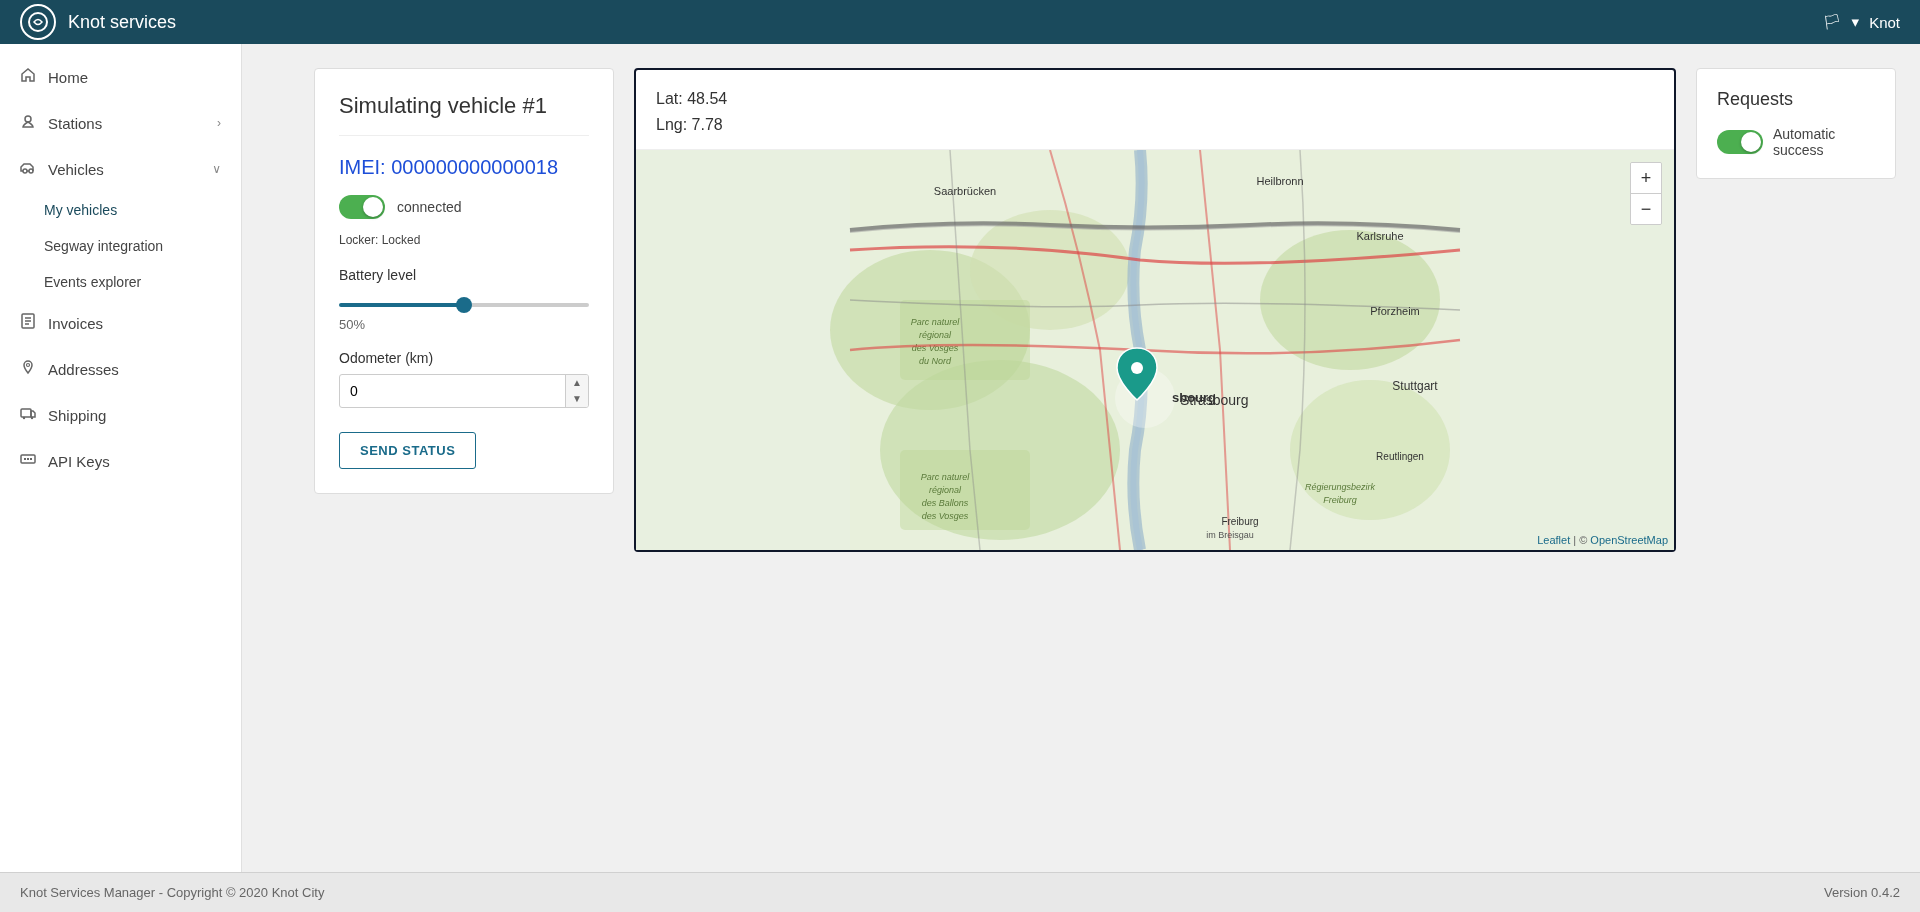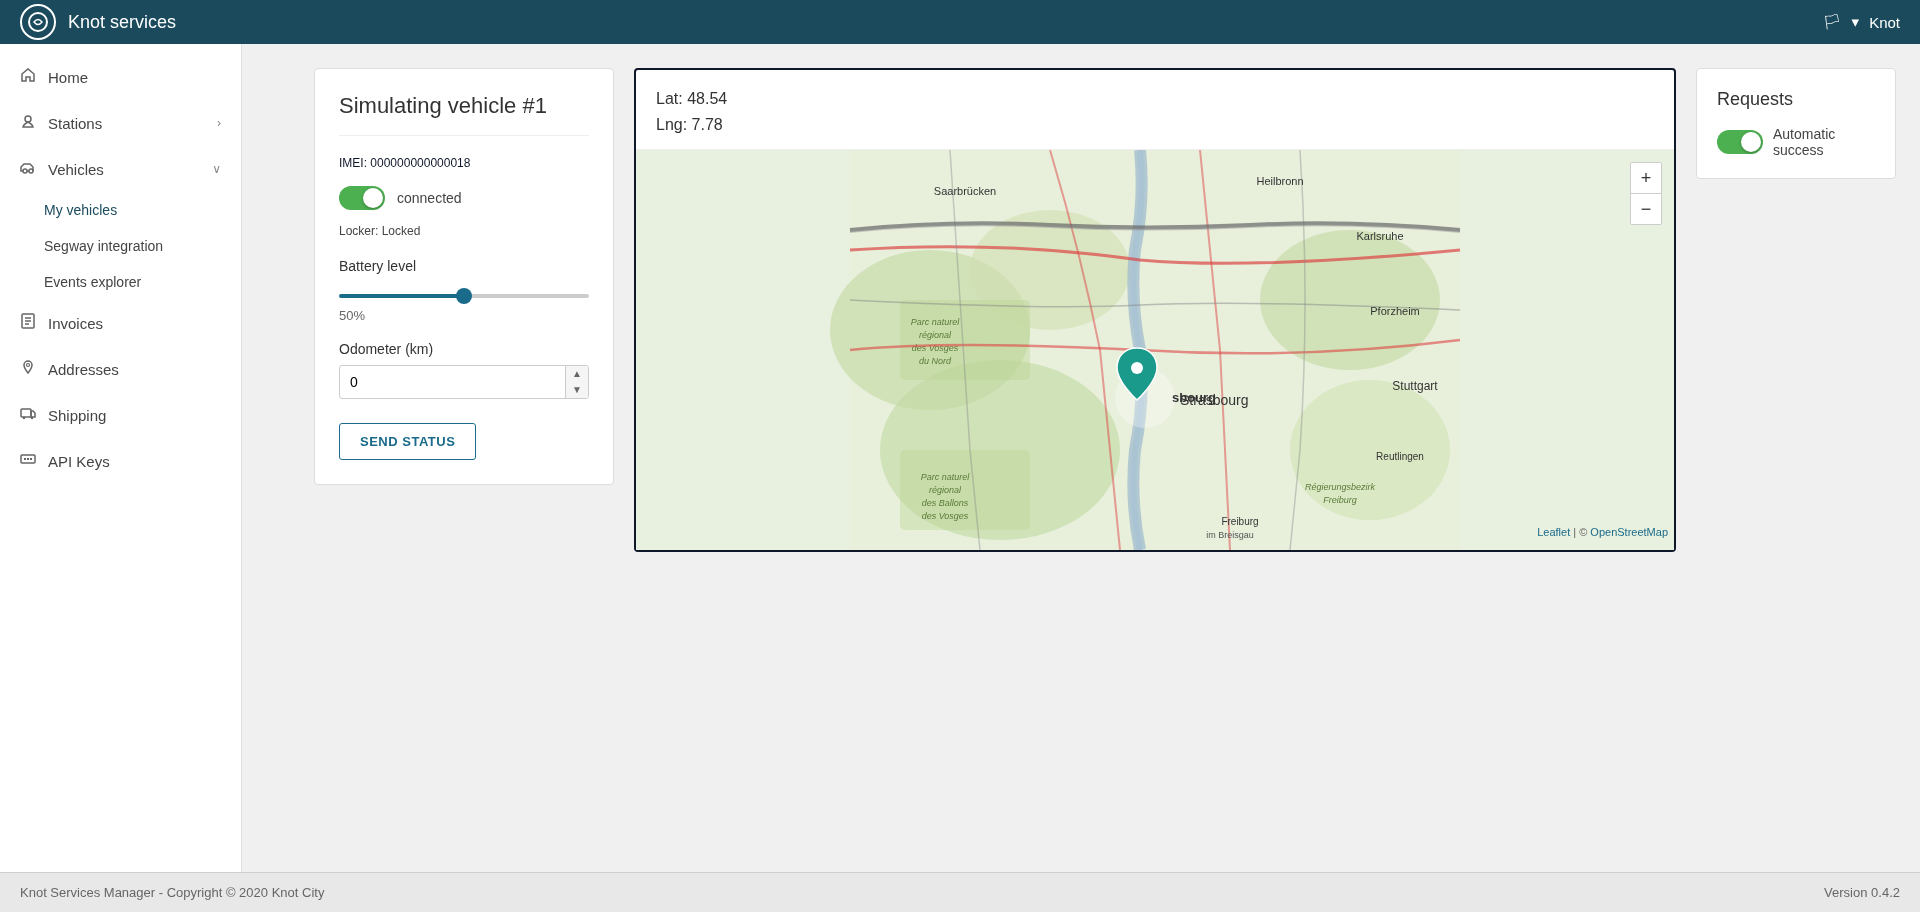--- a/index.html
+++ b/index.html
@@ -105,22 +105,22 @@
     }
     .simulate-title {
       font-size: 22px;
       font-weight: 400;
       color: #333;
       margin-bottom: 20px;
       padding-bottom: 16px;
       border-bottom: 1px solid #eee;
     }
     .imei-text {
-      font-size: 12px;
-      color: #0f172a;
+      font-size: 20px;
+      color: #1d4ed8;
       margin-bottom: 16px;
     }
     .connected-row {
       display: flex;
       align-items: center;
       gap: 12px;
       margin-bottom: 14px;
     }
     .toggle-switch {
       width: 46px;
@@ -274,21 +274,21 @@
       cursor: pointer;
       font-size: 18px;
       display: flex;
       align-items: center;
       justify-content: center;
       color: #333;
     }
     .map-ctrl-divider { height: 1px; background: #ccc; }
     .map-attribution {
       position: absolute;
-      bottom: 12px;
+      bottom: 4px;
       right: 6px;
       font-size: 11px;
       color: #666;
     }
     .map-attribution a { color: #1a6b8a; text-decoration: none; }
     .send-position-wrap {
       padding: 16px 20px;
     }
     .send-position-btn {
       background: white;

